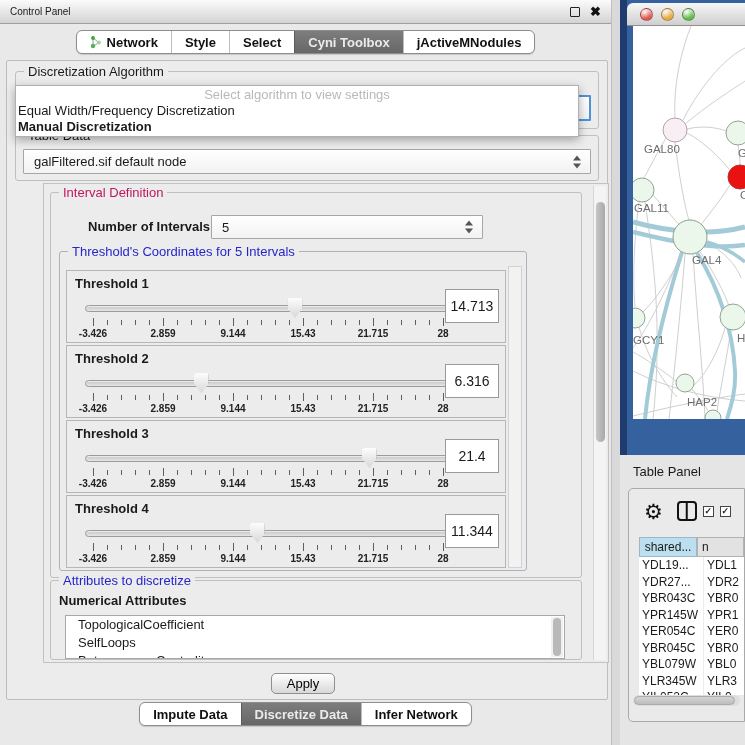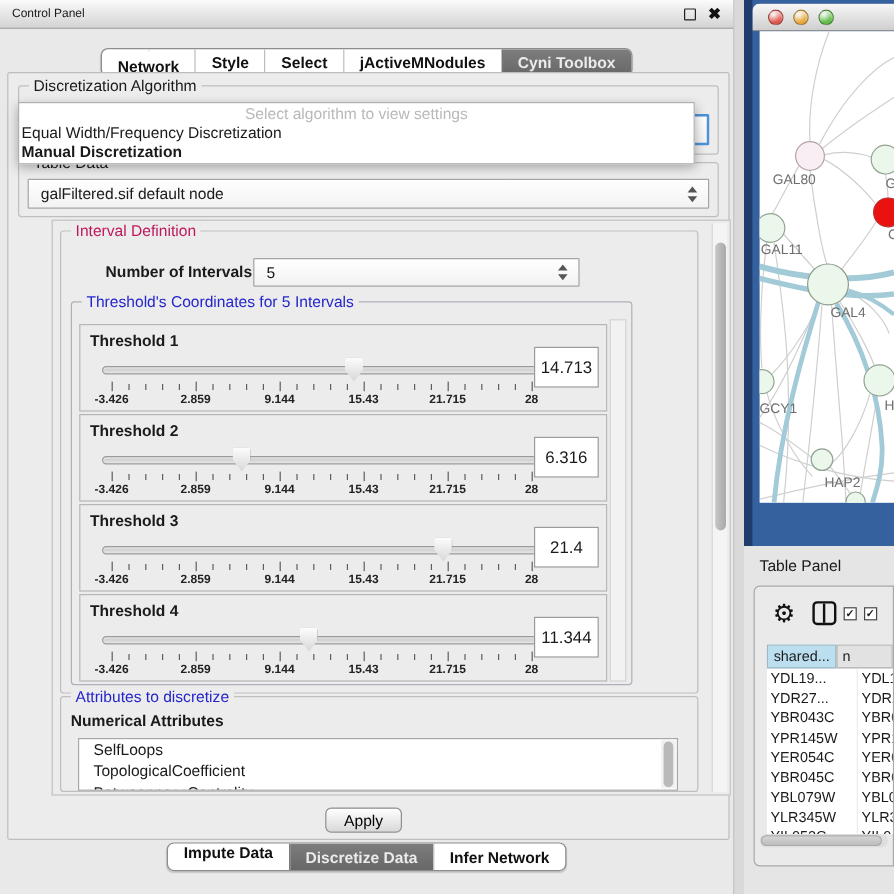--- a/index.html
+++ b/index.html
@@ -15,21 +15,21 @@
   .cp-title { font-size:10px; }
   .cp-titlebar .spacer { flex:1; }
   .float-icon { width:10px; height:10px; border:1.5px solid #222; border-radius:1px; margin-right:10px; cursor:default; }
   .close-icon { font-size:13px; font-weight:bold; color:#111; line-height:12px; cursor:default; }
 
   
   .seg { display:inline-flex; height:24px; background:#fff; border:1px solid #8d8d8d;
          border-radius:6px; overflow:hidden; box-shadow:0 1px 1px rgba(0,0,0,.15); }
   .seg .tab { display:flex; align-items:center; gap:5px; padding:0 13px; font-size:13px;
               font-weight:600; color:#111; border-left:1px solid #bdbdbd; white-space:nowrap; }
-  .seg .tab:first-child { border-left:none;flex-direction:column; }
+  .seg .tab:first-child { border-left:none; }
   .seg .tab.selected { background:linear-gradient(#7d7d7d,#676767); color:#ebebeb; border-left-color:#5c5c5c; }
   .cp-tabbar { position:absolute; left:0; top:30px; width:100%; text-align:center; }
   .cp-bottombar { position:absolute; left:0; top:702px; width:100%; text-align:center; }
 
   
   .cp-main { position:absolute; left:6px; top:60px; width:602px; height:640px;
              background:#ececec; border:1px solid #bdbdbd; border-radius:2px; }
 
   .group-box { position:absolute; border:1px solid #bfbfbf; border-radius:3px; }
   .group-legend { position:absolute; top:-8px; left:8px; background:#ececec; padding:0 4px;
@@ -128,21 +128,21 @@
   .checkbox-checked-icon:first-of-type { margin-left:0; }
   .tw-table { position:absolute; left:10px; top:48px; right:0; height:158px; overflow:hidden; }
   .tw-header { display:flex; height:20px; }
   .tw-header .hcell { font-size:12px; display:flex; align-items:center; justify-content:center;
                       border:1px solid #9fb6c4; }
   .tw-header .hcell.c1 { width:76px; background:#bcdff0; }
   .tw-header .hcell.c2 { width:60px; background:#e2e2e2; border-color:#b3b3b3; justify-content:flex-start; padding-left:4px; }
   .tw-rows { background:#fff; height:138px; overflow:hidden; width:136px; }
   .tw-row { display:flex; height:16.5px; }
   .tw-row .cell { font-size:12px; line-height:16.5px; padding-left:3px; white-space:nowrap; overflow:hidden; }
-  .tw-row .cell.c1 { width:76px; border-right:1px solid #ececec; }
+  .tw-row .cell.c1 { width:65px; border-right:1px solid #ececec; }
   .tw-row .cell.c2 { width:59px; }
   .tw-hscroll { position:absolute; left:4px; right:4px; top:206px; height:11px;
                 background:#dedede; border-radius:6px; }
   .tw-hscroll .thumb { position:absolute; left:1px; top:1px; bottom:1px; width:101px;
                        background:linear-gradient(#d4d4d4,#bdbdbd); border:1px solid #ababab; border-radius:5px; }
 </style>
 </head>
 <body>
 
 <div id="control-panel">
@@ -166,26 +166,26 @@
   </div>
 
   <div class="tab">
     <span class="tab-label">Style</span>
   </div>
 
   <div class="tab">
     <span class="tab-label">Select</span>
   </div>
 
+  <div class="tab selected">
+    <span class="tab-label">Cyni Toolbox</span>
+  </div>
+
   <div class="tab">
     <span class="tab-label">jActiveMNodules</span>
-  </div>
-
-  <div class="tab selected">
-    <span class="tab-label">Cyni Toolbox</span>
   </div>
 </div>
   </div>
 
   <div class="cp-main">
 
     <div class="group-box" style="left:8px;top:10px;width:584px;height:58px;">
       <span class="group-legend">Discretization Algorithm</span>
     </div>
     <div class="combo algo-combo"></div>
@@ -419,22 +419,22 @@
 </div>
           <div class="inner-scroll-track"></div>
         </div>
       </div>
 
       <div class="group-box" style="left:6px;top:396px;width:532px;height:80px;">
         <span class="group-legend legend-blue">Attributes to discretize</span>
         <span class="attr-subtitle">Numerical Attributes</span>
         <div class="attr-list">
           <div id="attr-items">
+              <div class="attr-item">TopologicalCoefficient</div>
               <div class="attr-item">SelfLoops</div>
-              <div class="attr-item">TopologicalCoefficient</div>
               <div class="attr-item">BetweennessCentrality</div>
             </div>
           <div class="attr-scrollbar">
             <div class="thumb"></div>
           </div>
         </div>
       </div>
     </div>
 
     <button class="apply-btn">Apply</button>

